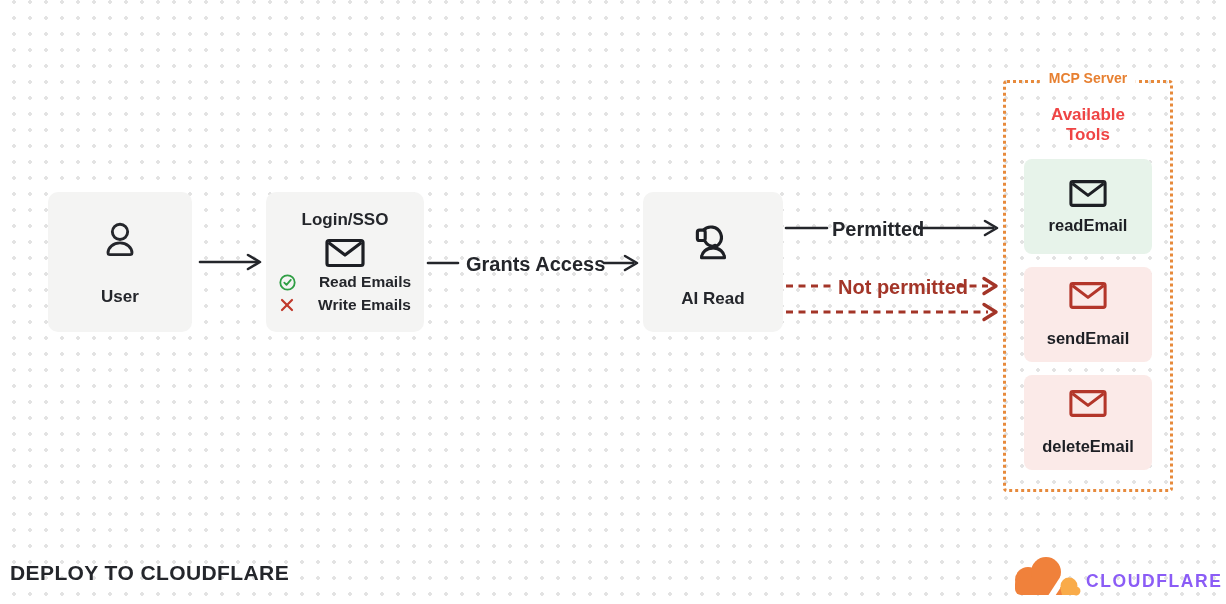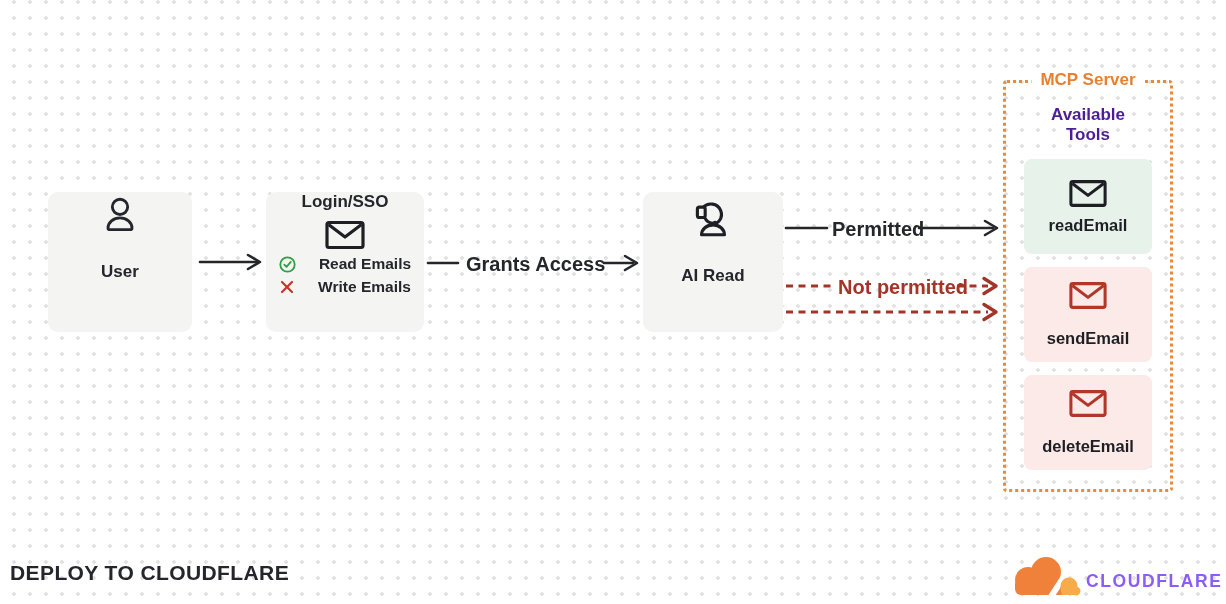--- a/index.html
+++ b/index.html
@@ -16,20 +16,21 @@
   }
 
   
   .node-box {
     position: absolute;
     background: #f4f4f3;
     border-radius: 10px;
     display: flex;
     flex-direction: column;
     align-items: center;
+    justify-content: center;
   }
   .node-label {
     font-weight: 700;
     font-size: 17px;
     color: #24262b;
     margin-top: 24px;
   }
 
   
   .login-title { font-weight: 700; font-size: 17px; margin-bottom: 8px; }
@@ -60,34 +61,34 @@
     border: 3px dotted #e78a3c;
     border-radius: 4px;
   }
   .mcp-title {
     position: absolute;
     top: -13px; left: 50%;
     transform: translateX(-50%);
     background: #ffffff;
     padding: 0 9px;
     font-weight: 700;
-    font-size: 17px;
+    font-size: 14px;
     color: #e78031;
     white-space: nowrap;
   }
   .mcp-subtitle {
     position: absolute;
     top: 22px; left: 50%;
     transform: translateX(-50%);
     width: 100px;
     text-align: center;
     font-weight: 700;
     font-size: 17px;
     line-height: 1.18;
-    color: #4c1d95;
+    color: #ef4444;
   }
   .tool-box {
     position: absolute;
     left: 18px;
     width: 128px; height: 95px;
     border-radius: 8px;
     display: flex;
     flex-direction: column;
     align-items: center;
     justify-content: center;

